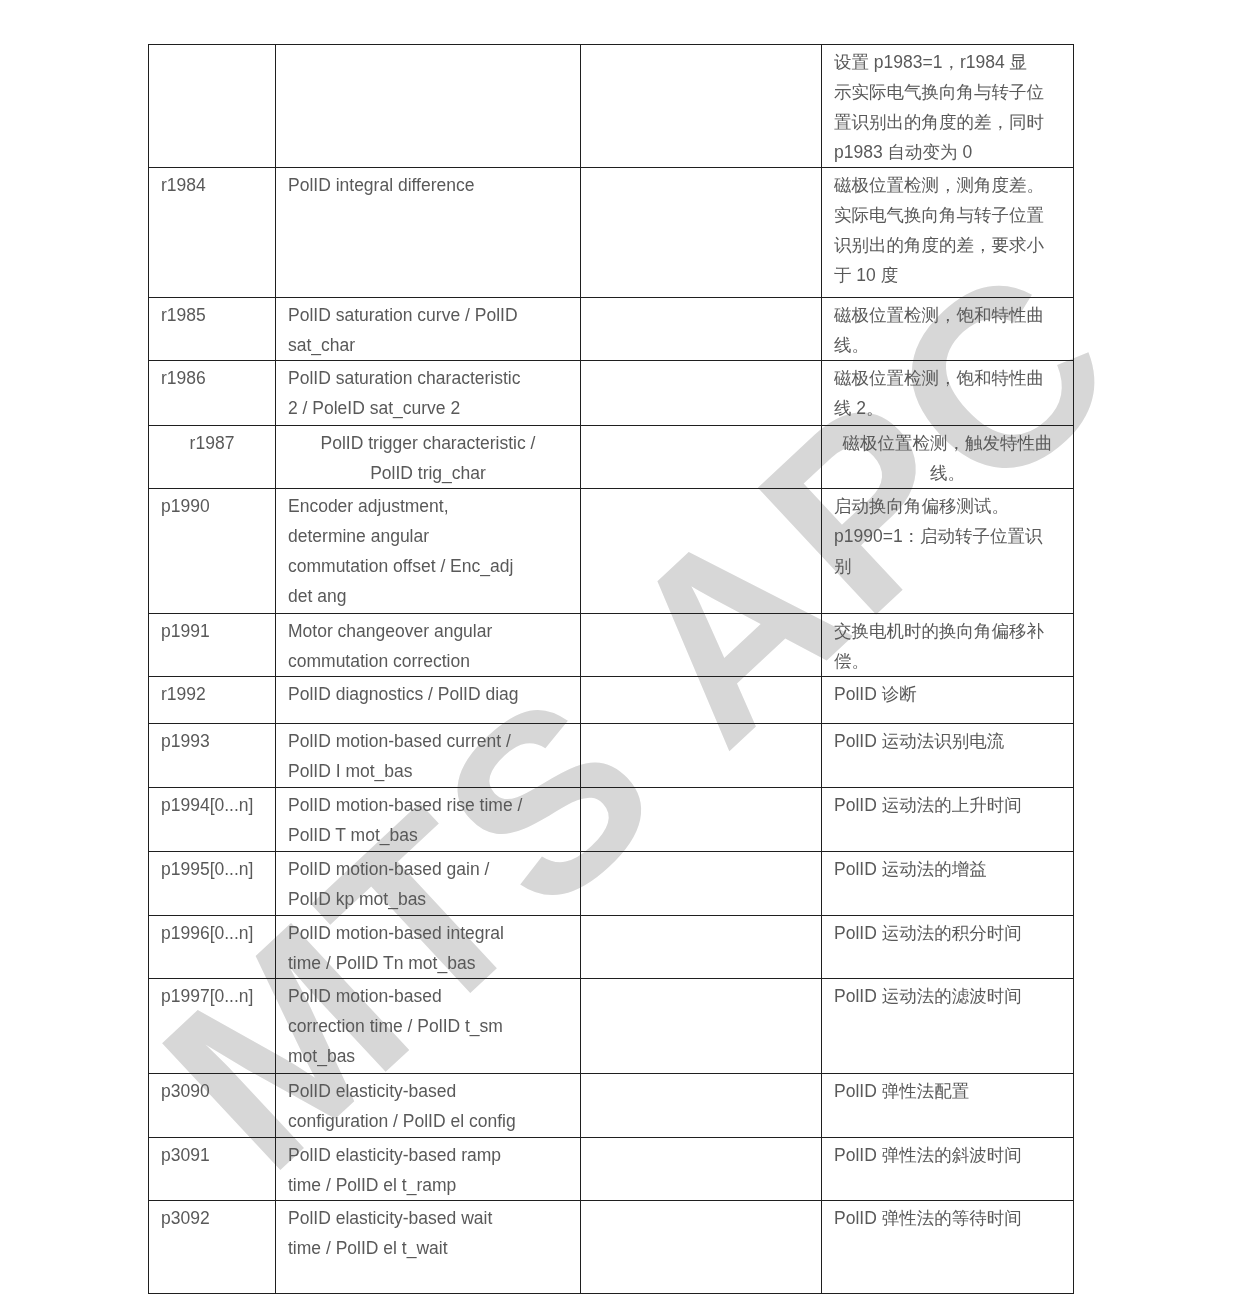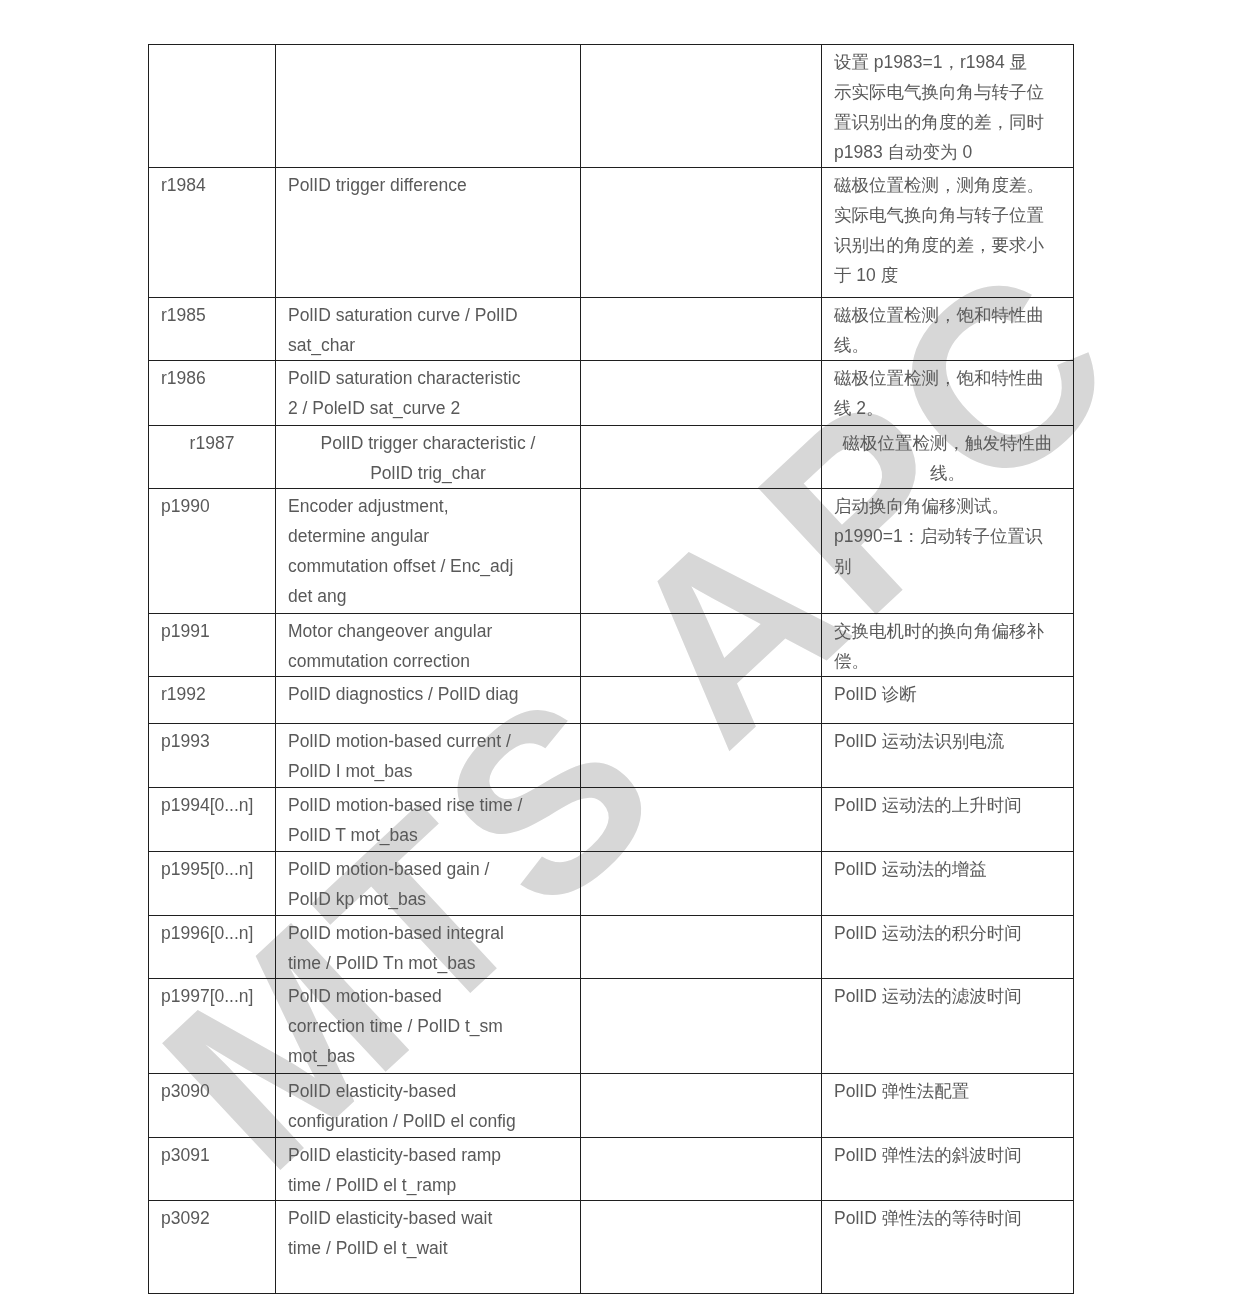--- a/index.html
+++ b/index.html
@@ -79,21 +79,21 @@
       <td></td>
       <td></td>
       <td></td>
       <td>设置 p1983=1，r1984 显
 示实际电气换向角与转子位
 置识别出的角度的差，同时
 p1983 自动变为 0</td>
     </tr>
     <tr>
       <td>r1984</td>
-      <td>PolID trigger difference</td>
+      <td>PolID integral difference</td>
       <td></td>
       <td>磁极位置检测，测角度差。
 实际电气换向角与转子位置
 识别出的角度的差，要求小
 于 10 度</td>
     </tr>
     <tr>
       <td>r1985</td>
       <td>PolID saturation curve / PolID
 sat_char</td>

